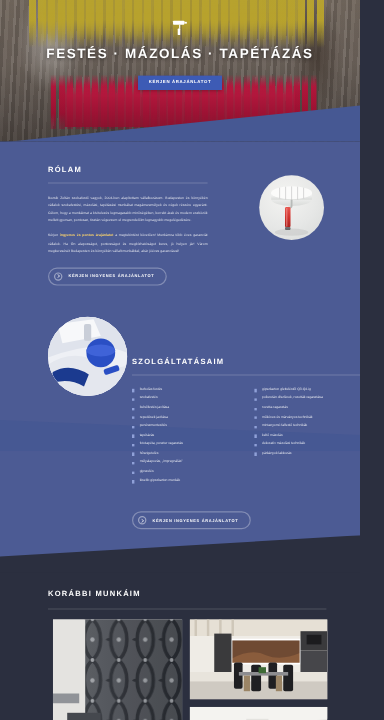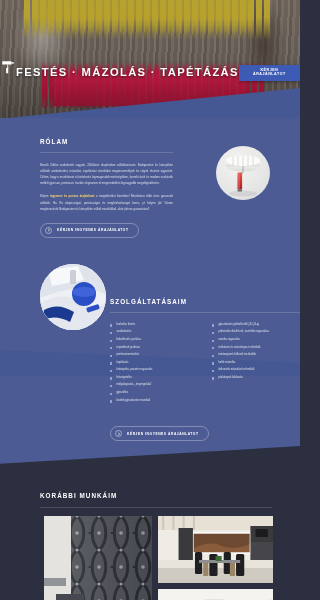--- a/index.html
+++ b/index.html
@@ -86,21 +86,21 @@
   }
   
   .hero-wedge {
     position:absolute; left:-2px; right:-2px; bottom:-1px; height:40px;
     background:#465893;
     clip-path:polygon(0 100%, 100% 100%, 100% 22%, 0 100%);
   }
 
   .hero-content {
     position:absolute; inset:0; z-index:5;
-    display:flex; flex-direction:row; align-items:center;
+    display:flex; flex-direction:column; align-items:center;
     padding-top:16px;
   }
   .logo { width:16px; height:14px; display:block; }
   .hero-title {
     margin-top:9px;
     font-size:11.2px; font-weight:700; letter-spacing:1.35px;
     color:#fff; white-space:nowrap;
     text-shadow:0 1px 3px rgba(0,0,0,.55);
   }
   .hero-btn {

